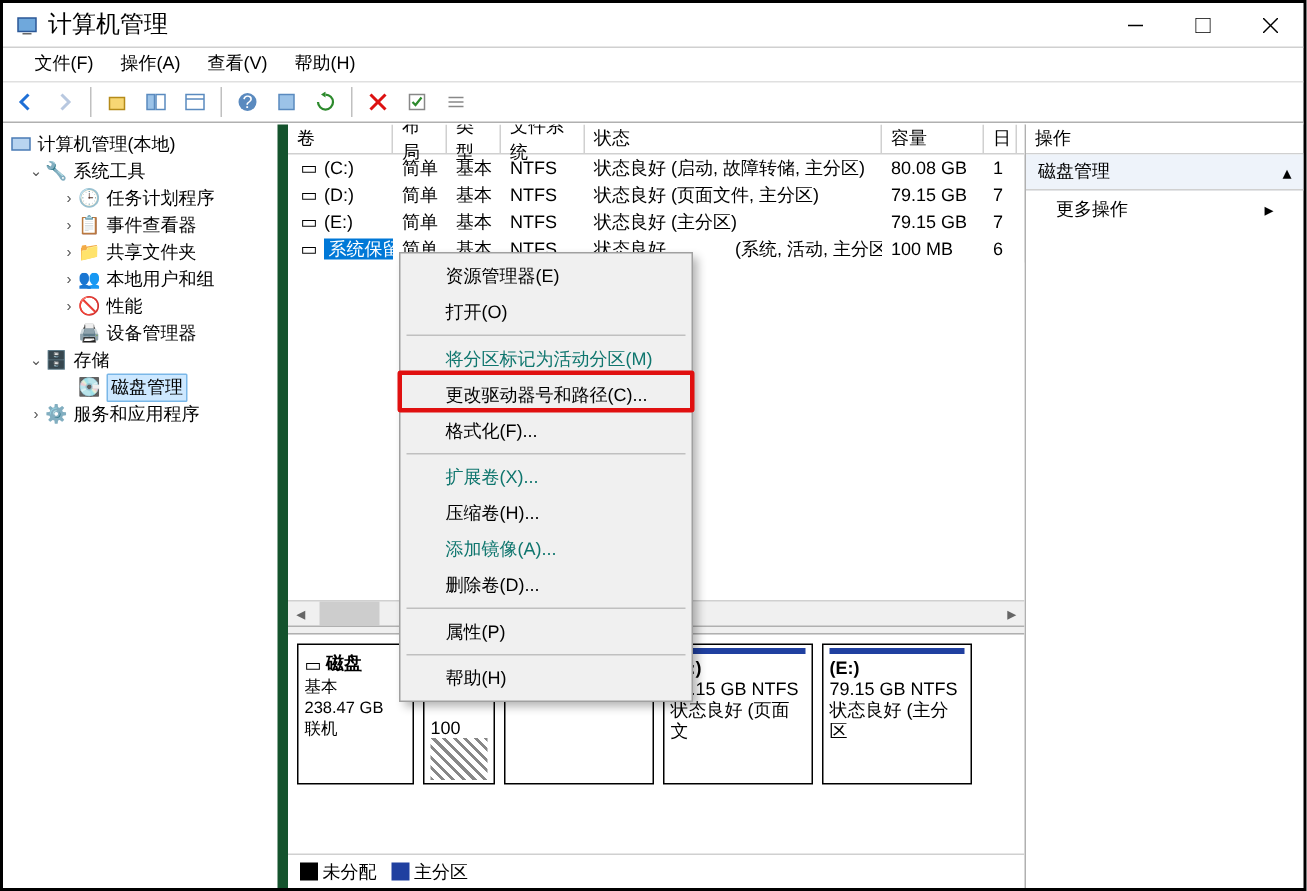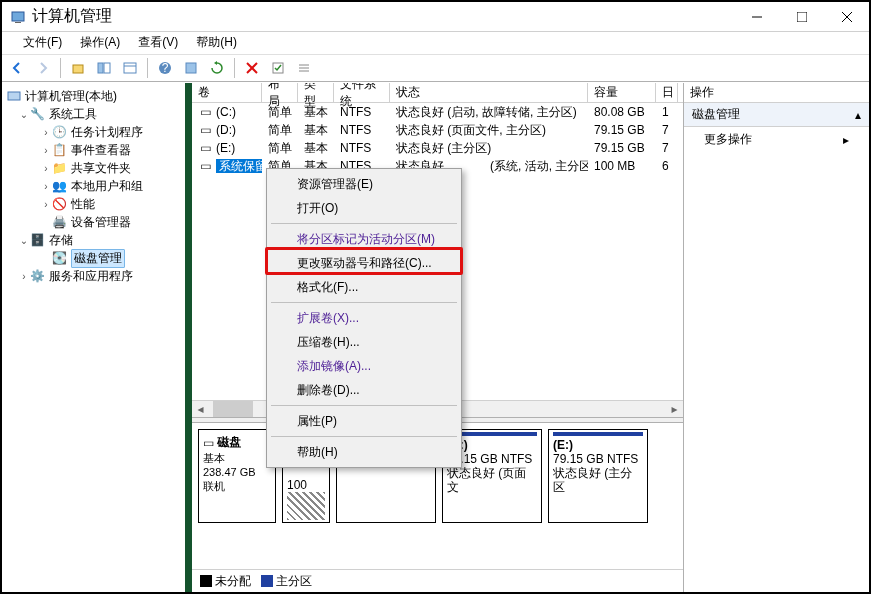--- a/index.html
+++ b/index.html
@@ -48,21 +48,21 @@
 .legend { height:22px; display:flex; align-items:center; gap:10px; padding:11px 8px; border-top:1px solid #d0d0d0;}
 .legend .sw { width:12px; height:12px; display:inline-block; vertical-align:middle; margin-right:3px;}
 .legend .sw.black{ background:#000;} .legend .sw.blue{ background:#2040a0;}
 .actions { width:185px; display:flex; flex-direction:column;}
 .actions .hdr { height:20px; border-bottom:1px solid #d0d0d0; padding:0 6px; display:flex; align-items:center;}
 .actions .section { background:#eef3fa; border-bottom:1px solid #d0d0d0; padding:3px 8px; display:flex; align-items:center; justify-content:space-between;}
 .actions .item { padding:4px 20px; display:flex; align-items:center; gap:4px;}
 
 .context { position:absolute; left:266px; top:168px; width:196px; background:#f0f0f0; border:1px solid #a0a0a0; box-shadow:3px 3px 6px rgba(0,0,0,.3); padding:3px 2px; z-index:50;}
 .context .mi { height:24px; display:flex; align-items:center; padding:0 10px 0 28px; color:#000;}
-.context .mi.disabled { color:#4c1d95;}
+.context .mi.disabled { color:#0f766e;}
 .context .mdiv { height:1px; background:#c0c0c0; margin:3px 2px;}
 .callout { position:absolute; border:3px solid #e01010; border-radius:2px; z-index:60; pointer-events:none;}
 </style>
 </head>
 <body>
 
 <div class="titlebar">
   <span class="tb-icon">
     <svg width="16" height="16">
         <rect x="2" y="3" width="12" height="9" fill="#6fa8dc" stroke="#2b5797"></rect>

